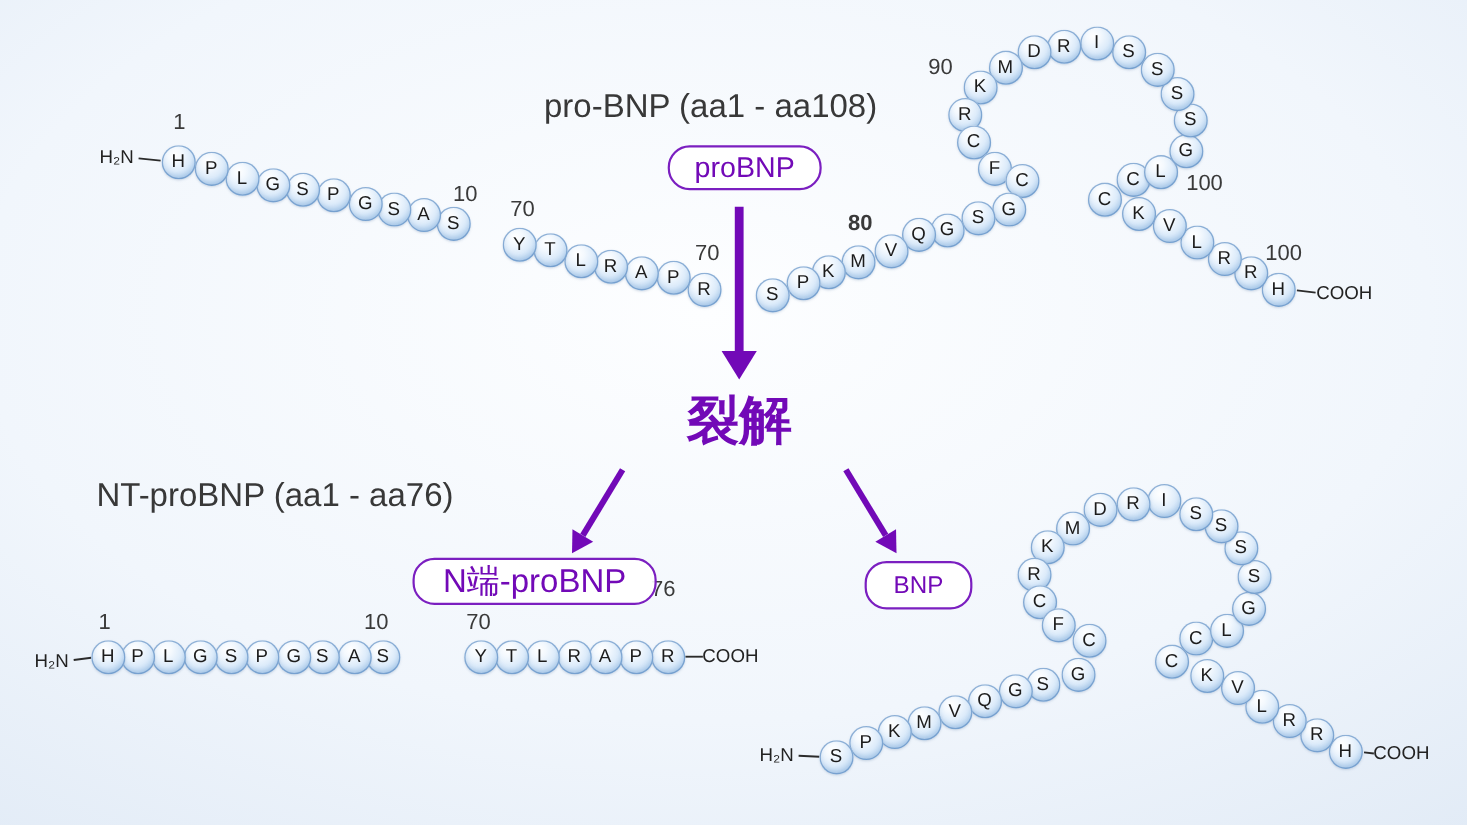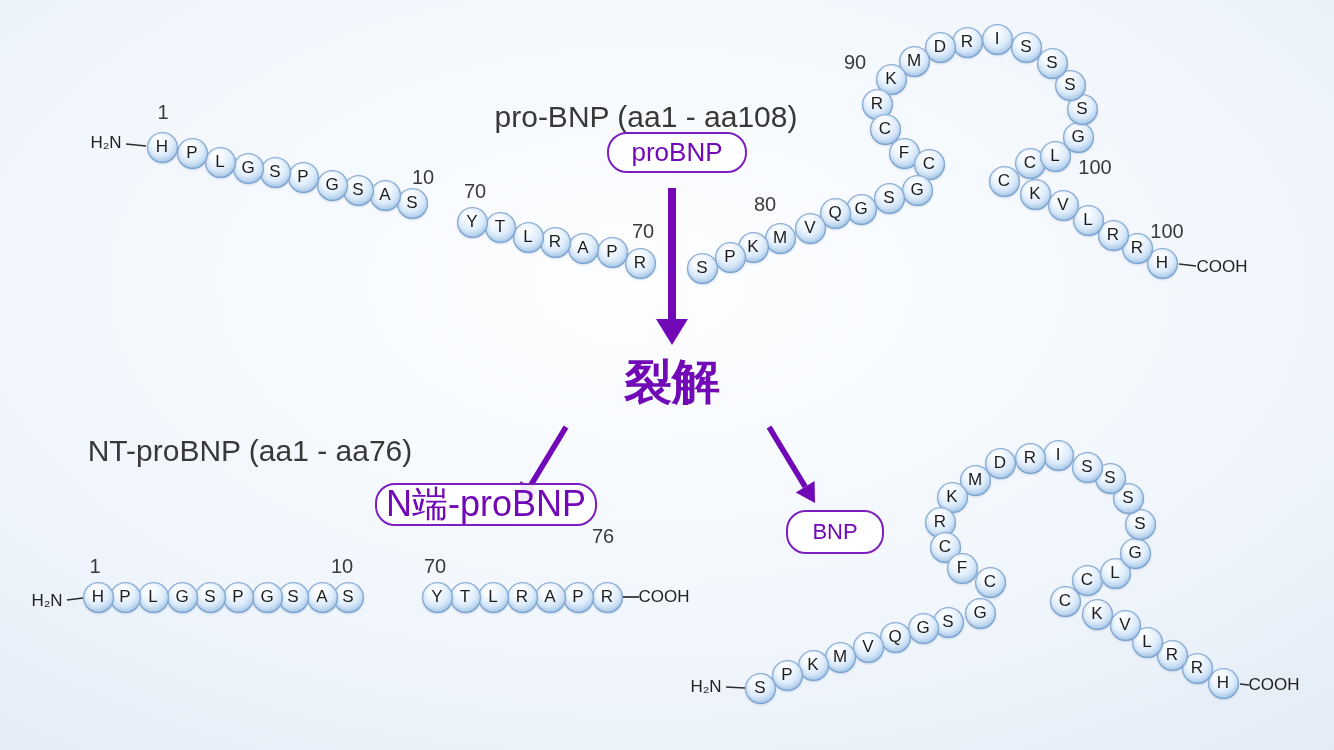--- a/index.html
+++ b/index.html
@@ -19,23 +19,23 @@
   }
   .num{position:absolute;transform:translate(-50%,-50%);font-size:20px;color:#3a3a3a;z-index:3;white-space:nowrap;}
   .terminal{position:absolute;transform:translate(-50%,-50%);font-size:17px;color:#222;z-index:3;white-space:nowrap;}
   .title{position:absolute;transform:translate(-50%,-50%);font-size:30px;color:#383838;z-index:3;white-space:nowrap;}
   .pill{
     position:absolute;z-index:4;display:flex;align-items:center;justify-content:center;
     border:2.5px solid #7b1fc0;border-radius:20px;background:rgba(255,255,255,0.92);
     color:#7209b7;font-weight:normal;white-space:nowrap;
   }
   #probnp-pill{left:607px;top:132px;width:136px;height:37px;font-size:26px;}
-  #ntprobnp-pill{left:375px;top:483px;width:218px;height:39px;font-size:36px;}
+  #ntprobnp-pill{left:375px;top:507px;width:218px;height:39px;font-size:30px;}
   #bnp-pill{left:786px;top:510px;width:94px;height:40px;font-size:22px;}
-  #title-probnp{left:646px;top:97px;margin-top:20px;}
+  #title-probnp{left:646px;top:97px;}
   #title-ntprobnp{left:250px;top:451px;}
   #title-bnp{left:1033px;top:411px;}
   #cleavage{
     position:absolute;left:672px;top:382px;transform:translate(-50%,-50%);
     font-size:48px;font-weight:bold;color:#7209b7;z-index:4;white-space:nowrap;
   }
 </style>
 </head>
 <body>
 
@@ -117,21 +117,21 @@
         <div class="bead" style="left: 1062.5px; top: 121.5px; z-index: 478;">G</div>
         <div class="bead" style="left: 1039.5px; top: 140.5px; z-index: 477;">L</div>
         <div class="bead" style="left: 1014.5px; top: 147.5px; z-index: 476;">C</div>
         <div class="bead" style="left: 988.5px; top: 165.5px; z-index: 475;">C</div>
         <div class="bead" style="left: 1019.5px; top: 178.5px; z-index: 474;">K</div>
         <div class="bead" style="left: 1047.5px; top: 189.5px; z-index: 473;">V</div>
         <div class="bead" style="left: 1072.5px; top: 204.5px; z-index: 472;">L</div>
         <div class="bead" style="left: 1097.5px; top: 219.5px; z-index: 471;">R</div>
         <div class="bead" style="left: 1121.5px; top: 232.5px; z-index: 470;">R</div>
         <div class="bead" style="left: 1146.5px; top: 247.5px; z-index: 469;">H</div>
-        <div class="num" style="left: 765px; top: 204px;">80</div>
+        <div class="num" style="left: 782px; top: 204px; font-weight: bold;">80</div>
         <div class="num" style="left: 855px; top: 62px;">90</div>
         <div class="num" style="left: 1095px; top: 167px;">100</div>
         <div class="num" style="left: 1167px; top: 231px;">100</div>
         <div class="terminal" style="left: 1222px; top: 267px;">COOH</div>
       </div>
       <div class="chain">
         <div class="bead" style="left: 82.5px; top: 581.5px; z-index: 500;">H</div>
         <div class="bead" style="left: 109.5px; top: 581.5px; z-index: 499;">P</div>
         <div class="bead" style="left: 137.5px; top: 581.5px; z-index: 498;">L</div>
         <div class="bead" style="left: 166.5px; top: 581.5px; z-index: 497;">G</div>

